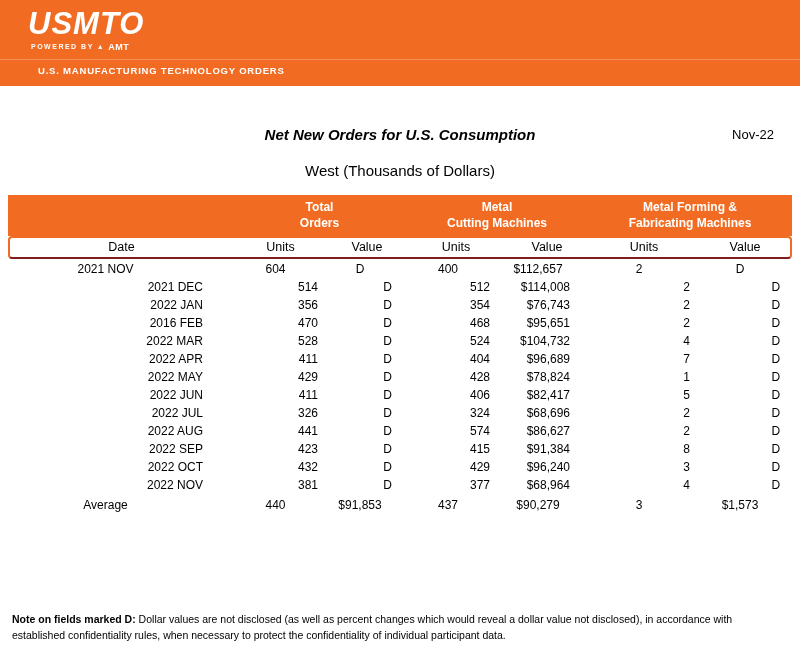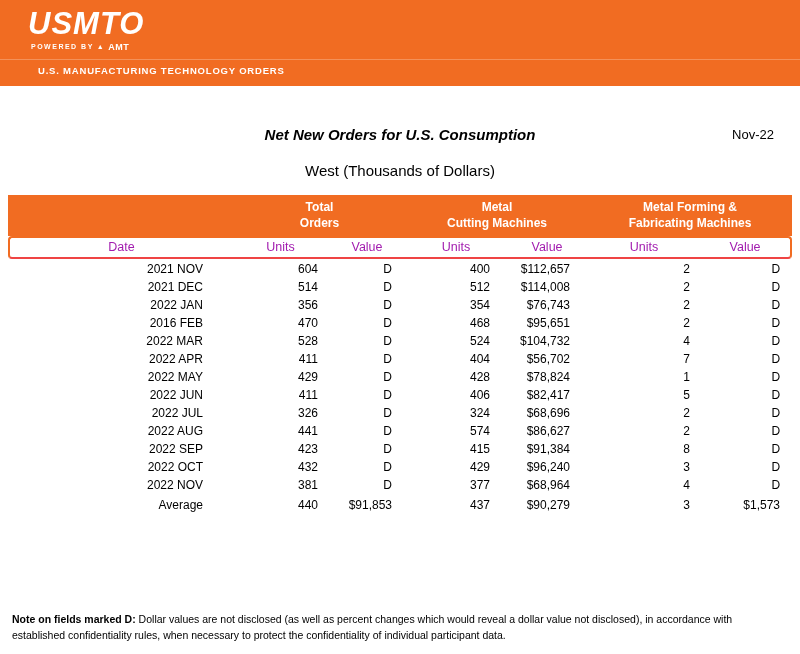--- a/index.html
+++ b/index.html
@@ -41,31 +41,31 @@
   table.data-table {
     width:784px; margin:16px 8px 0 8px;
     border-collapse:separate; border-spacing:0;
     table-layout:fixed; font-size:12px;
   }
   tr.group-row th {
     background:#F16C22; color:#fff; font-weight:bold; font-size:12px;
     line-height:1.3; padding:5px 0 5px 0; text-align:center; vertical-align:middle;
   }
   tr.sub-row th {
-    background:#fff; color:#a21caf; font-weight:normal; font-size:12.5px;
+    background:#fff; color:#000000; font-weight:normal; font-size:12.5px;
     padding:2px 0 3px 0; text-align:center;
-    border-top:2px solid #F16C22; border-bottom:2px solid #ef4444;
+    border-top:2px solid #F16C22; border-bottom:2px solid #7f1d1d;
   }
   tr.sub-row th.sub-first { border-left:2px solid #F16C22; border-radius:4px 0 0 4px; }
   tr.sub-row th.sub-last  { border-right:2px solid #F16C22; border-radius:0 4px 4px 0; }
   tbody td, tfoot td {
     text-align:right; line-height:13px; padding-top:2.5px; padding-bottom:2.5px;
     white-space:nowrap; overflow:hidden;
   }
-  tbody tr:first-child td, tfoot td { padding-top:4px; }
+  tbody tr:first-child td, tfoot td { padding-top:4px;text-align:center; }
   td:nth-child(1) { padding-right:30px; }
   td:nth-child(2) { padding-right:10px; }
   td:nth-child(3) { padding-right:14px; }
   td:nth-child(4) { padding-right:16px; }
   td:nth-child(5) { padding-right:18px; }
   td:nth-child(6) { padding-right:10px; }
   td:nth-child(7) { padding-right:12px; }
   
   .footnote {
     position:absolute; left:12px; top:612px; width:732px;
@@ -182,21 +182,21 @@
     <td>$104,732</td>
     <td>4</td>
     <td>D</td>
   </tr>
 
   <tr>
     <td>2022 APR</td>
     <td>411</td>
     <td>D</td>
     <td>404</td>
-    <td>$56,702</td>
+    <td>$96,689</td>
     <td>7</td>
     <td>D</td>
   </tr>
 
   <tr>
     <td>2022 MAY</td>
     <td>429</td>
     <td>D</td>
     <td>428</td>
     <td>$78,824</td>

